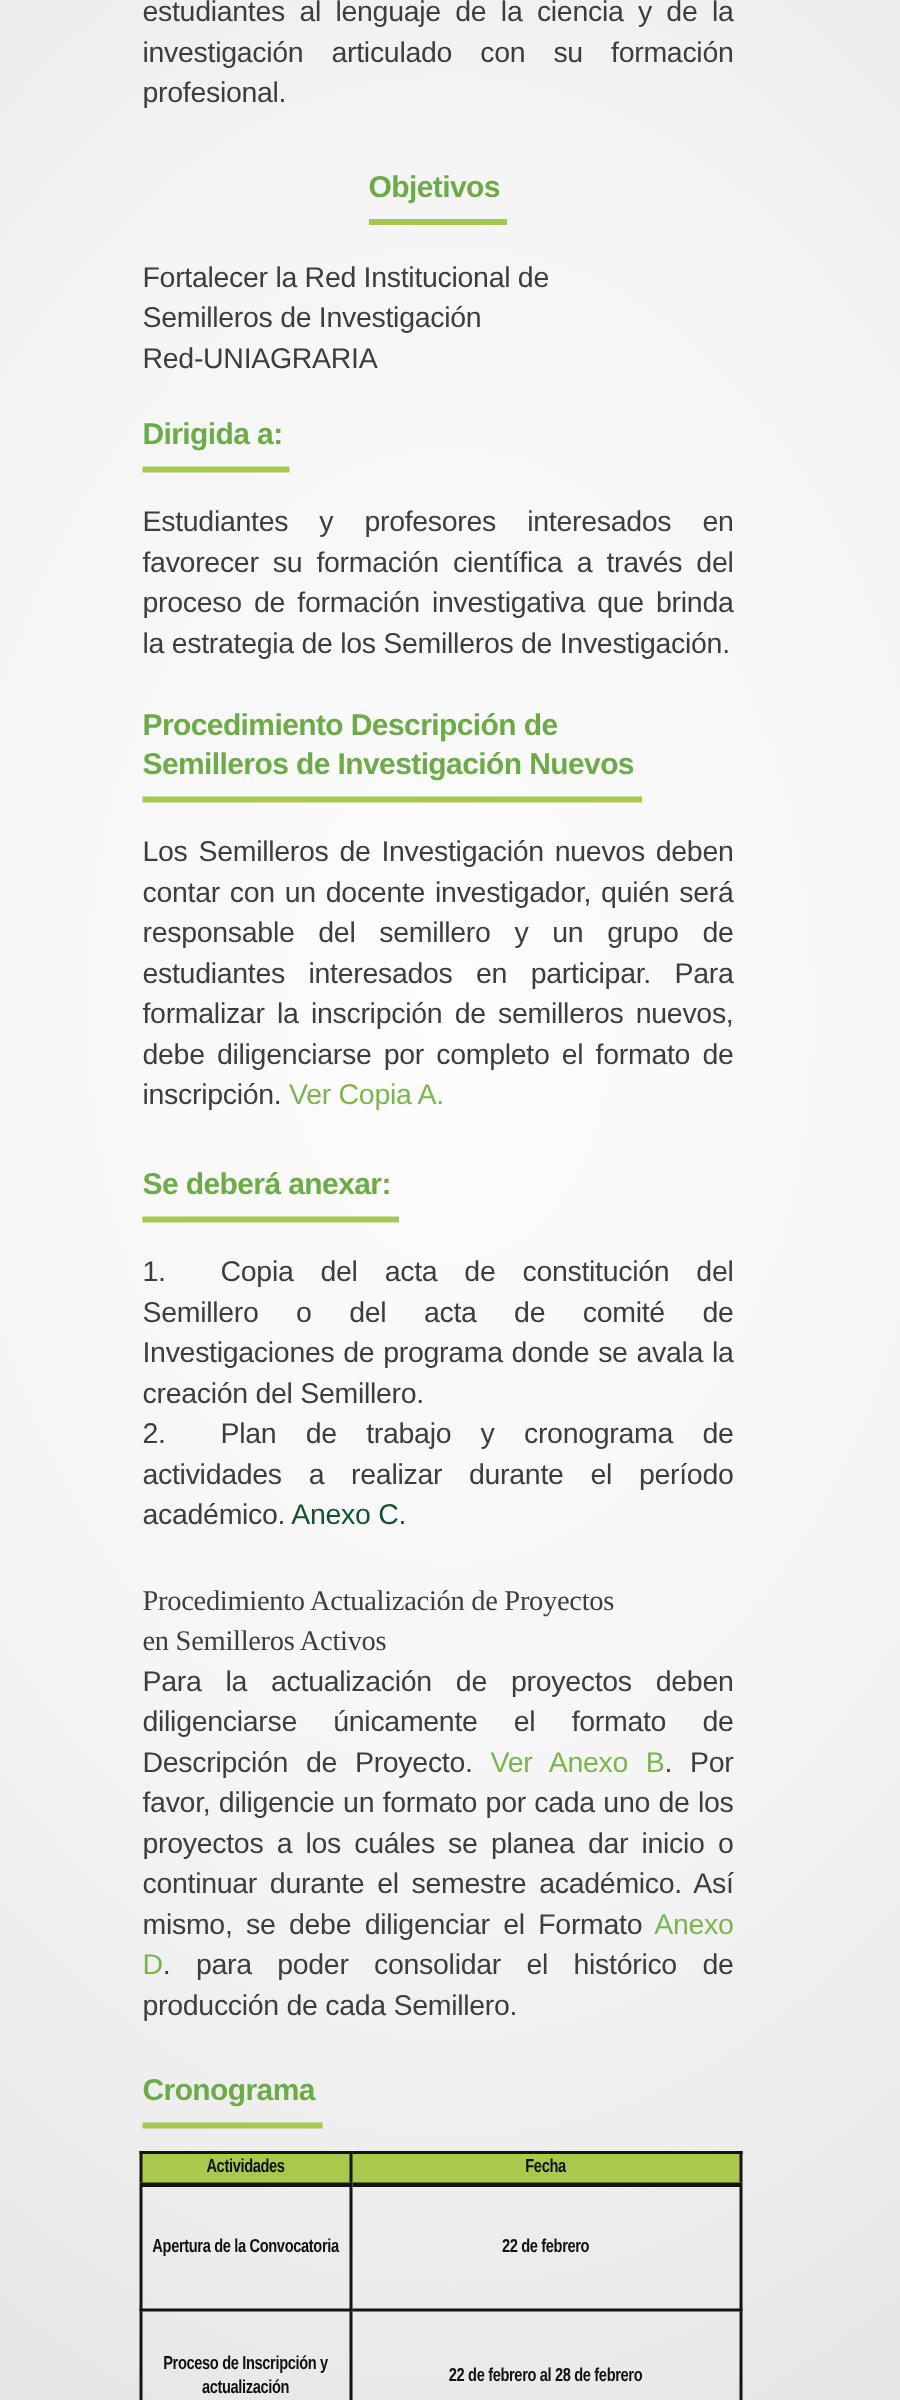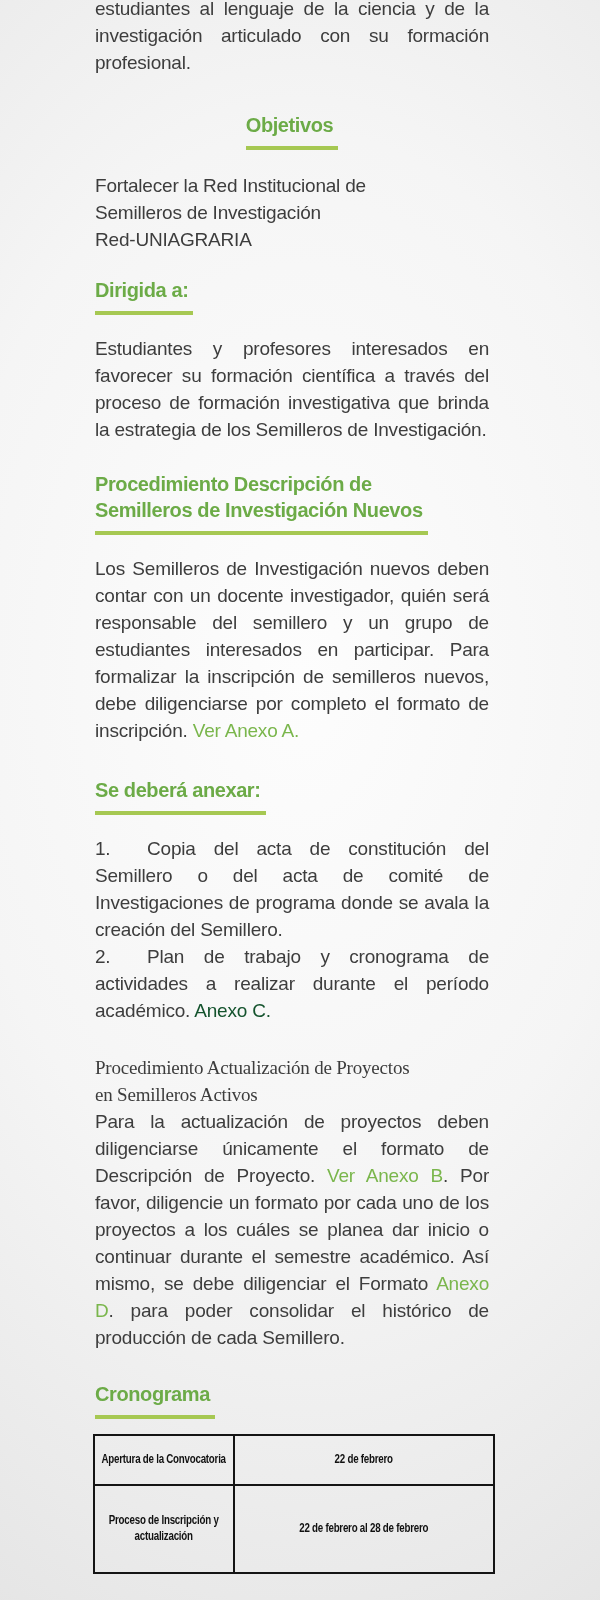--- a/index.html
+++ b/index.html
@@ -77,21 +77,21 @@
     vertical-align: middle;
     overflow: visible;
   }
   table.schedule th {
     background: var(--table-header-green);
     height: 21px;
     border-bottom: 3px solid var(--table-border);
   }
   table.schedule col.c-act { width: 140px; }
   table.schedule col.c-fec { width: 260px; }
-  tr.row-1 td { height: 50px; }
+  tr.row-1 td { height: 84px; }
   tr.row-2 td { height: 88px; }
   .cell-inner {
     display: block;
     width: 130%;
     margin-left: -15%;
     transform: scaleX(0.78);
     line-height: 1.25;
   }
 </style>
 </head>
@@ -110,21 +110,21 @@
 
   <div class="h-wrap mt-dirigida">
     <h2 class="section-heading">Dirigida a:</h2>
   </div>
   <p class="body-text mt-estudiantes">Estudiantes y profesores interesados en favorecer su formación científica a través del proceso de formación investigativa que brinda la estrategia de los Semilleros de Investigación.</p>
 
   <div class="h-wrap mt-procedim">
     <h2 class="section-heading">Procedimiento Descripción de
 Semilleros de Investigación Nuevos</h2>
   </div>
-  <p class="body-text mt-lossem"><span>Los Semilleros de Investigación nuevos deben contar con un docente investigador, quién será responsable del semillero y un grupo de estudiantes interesados en participar. Para formalizar la inscripción de semilleros nuevos, debe diligenciarse por completo el formato de inscripción. </span><span style="color: rgb(122, 182, 76);">Ver Anexo A.</span></p>
+  <p class="body-text mt-lossem"><span>Los Semilleros de Investigación nuevos deben contar con un docente investigador, quién será responsable del semillero y un grupo de estudiantes interesados en participar. Para formalizar la inscripción de semilleros nuevos, debe diligenciarse por completo el formato de inscripción. </span><span style="color: rgb(122, 182, 76);">Ver Copia A.</span></p>
 
   <div class="h-wrap mt-anexar">
     <h2 class="section-heading">Se deberá anexar:</h2>
   </div>
   <p class="body-text list-item mt-list"><span class="num">1.</span><span><span>Copia del acta de constitución del Semillero o del acta de comité de Investigaciones de programa donde se avala la creación del Semillero.</span></span></p>
   <p class="body-text list-item"><span class="num">2.</span><span><span>Plan de trabajo y cronograma de actividades a realizar durante el período académico. </span><span style="color: #14532d;">Anexo C.</span></span></p>
 
   <p class="body-text pre-lines mt-acttitle">Procedimiento Actualización de Proyectos
 en  Semilleros Activos</p>
   <p class="body-text"><span>Para la actualización de proyectos deben diligenciarse únicamente  el formato de Descripción de Proyecto. </span><span style="color: rgb(122, 182, 76);">Ver Anexo B</span><span>. Por favor, diligencie un formato por cada uno de los proyectos a los cuáles se planea dar inicio o continuar durante el semestre académico. Así mismo, se debe diligenciar el Formato </span><span style="color: rgb(122, 182, 76);">Anexo D</span><span>. para poder consolidar el histórico de producción de cada Semillero.</span></p>
@@ -132,20 +132,28 @@
   <div class="h-wrap mt-cronograma">
     <h2 class="section-heading">Cronograma</h2>
   </div>
 
   <table class="schedule mt-table">
     <colgroup>
         <col class="c-act">
         <col class="c-fec">
       </colgroup>
     <tbody>
+        <tr>
+      <th>
+            <span class="cell-inner">Actividades</span>
+          </th>
+      <th>
+            <span class="cell-inner">Fecha</span>
+          </th>
+    </tr>
     <tr class="row-1">
       <td>
             <span class="cell-inner">Apertura de la Convocatoria</span>
           </td>
       <td>
             <span class="cell-inner">22 de febrero</span>
           </td>
     </tr>
     <tr class="row-2">
       <td>

